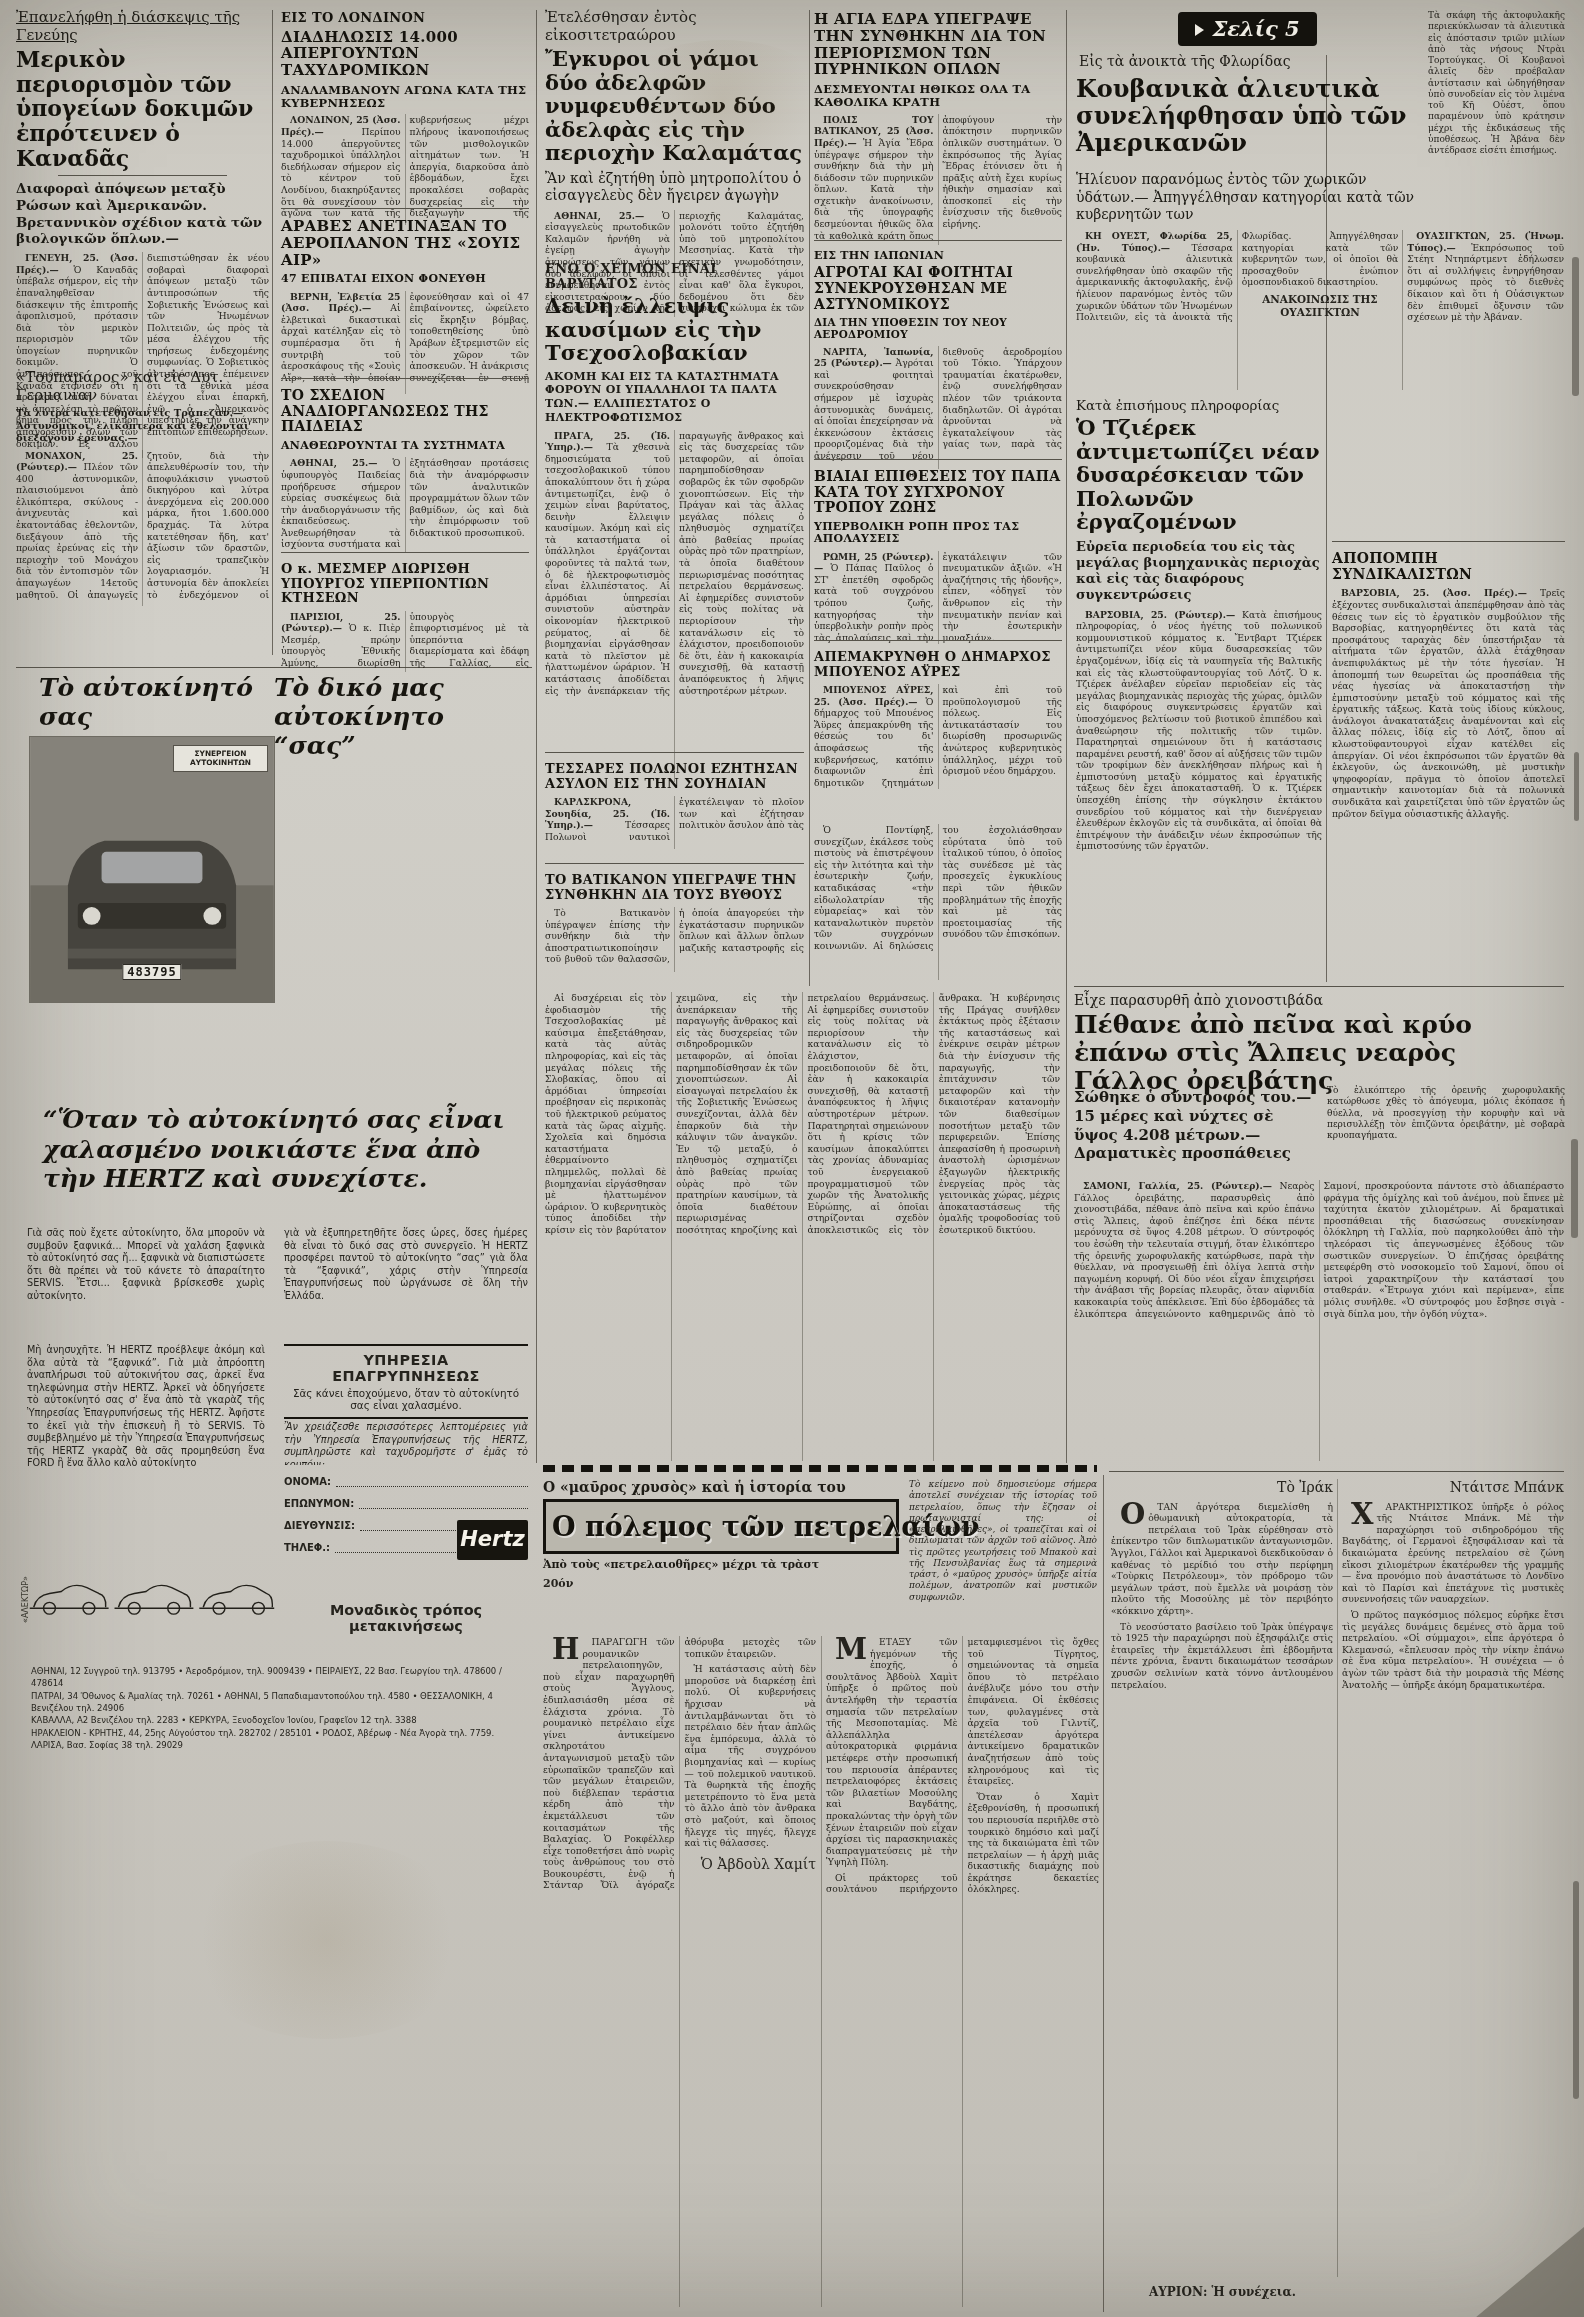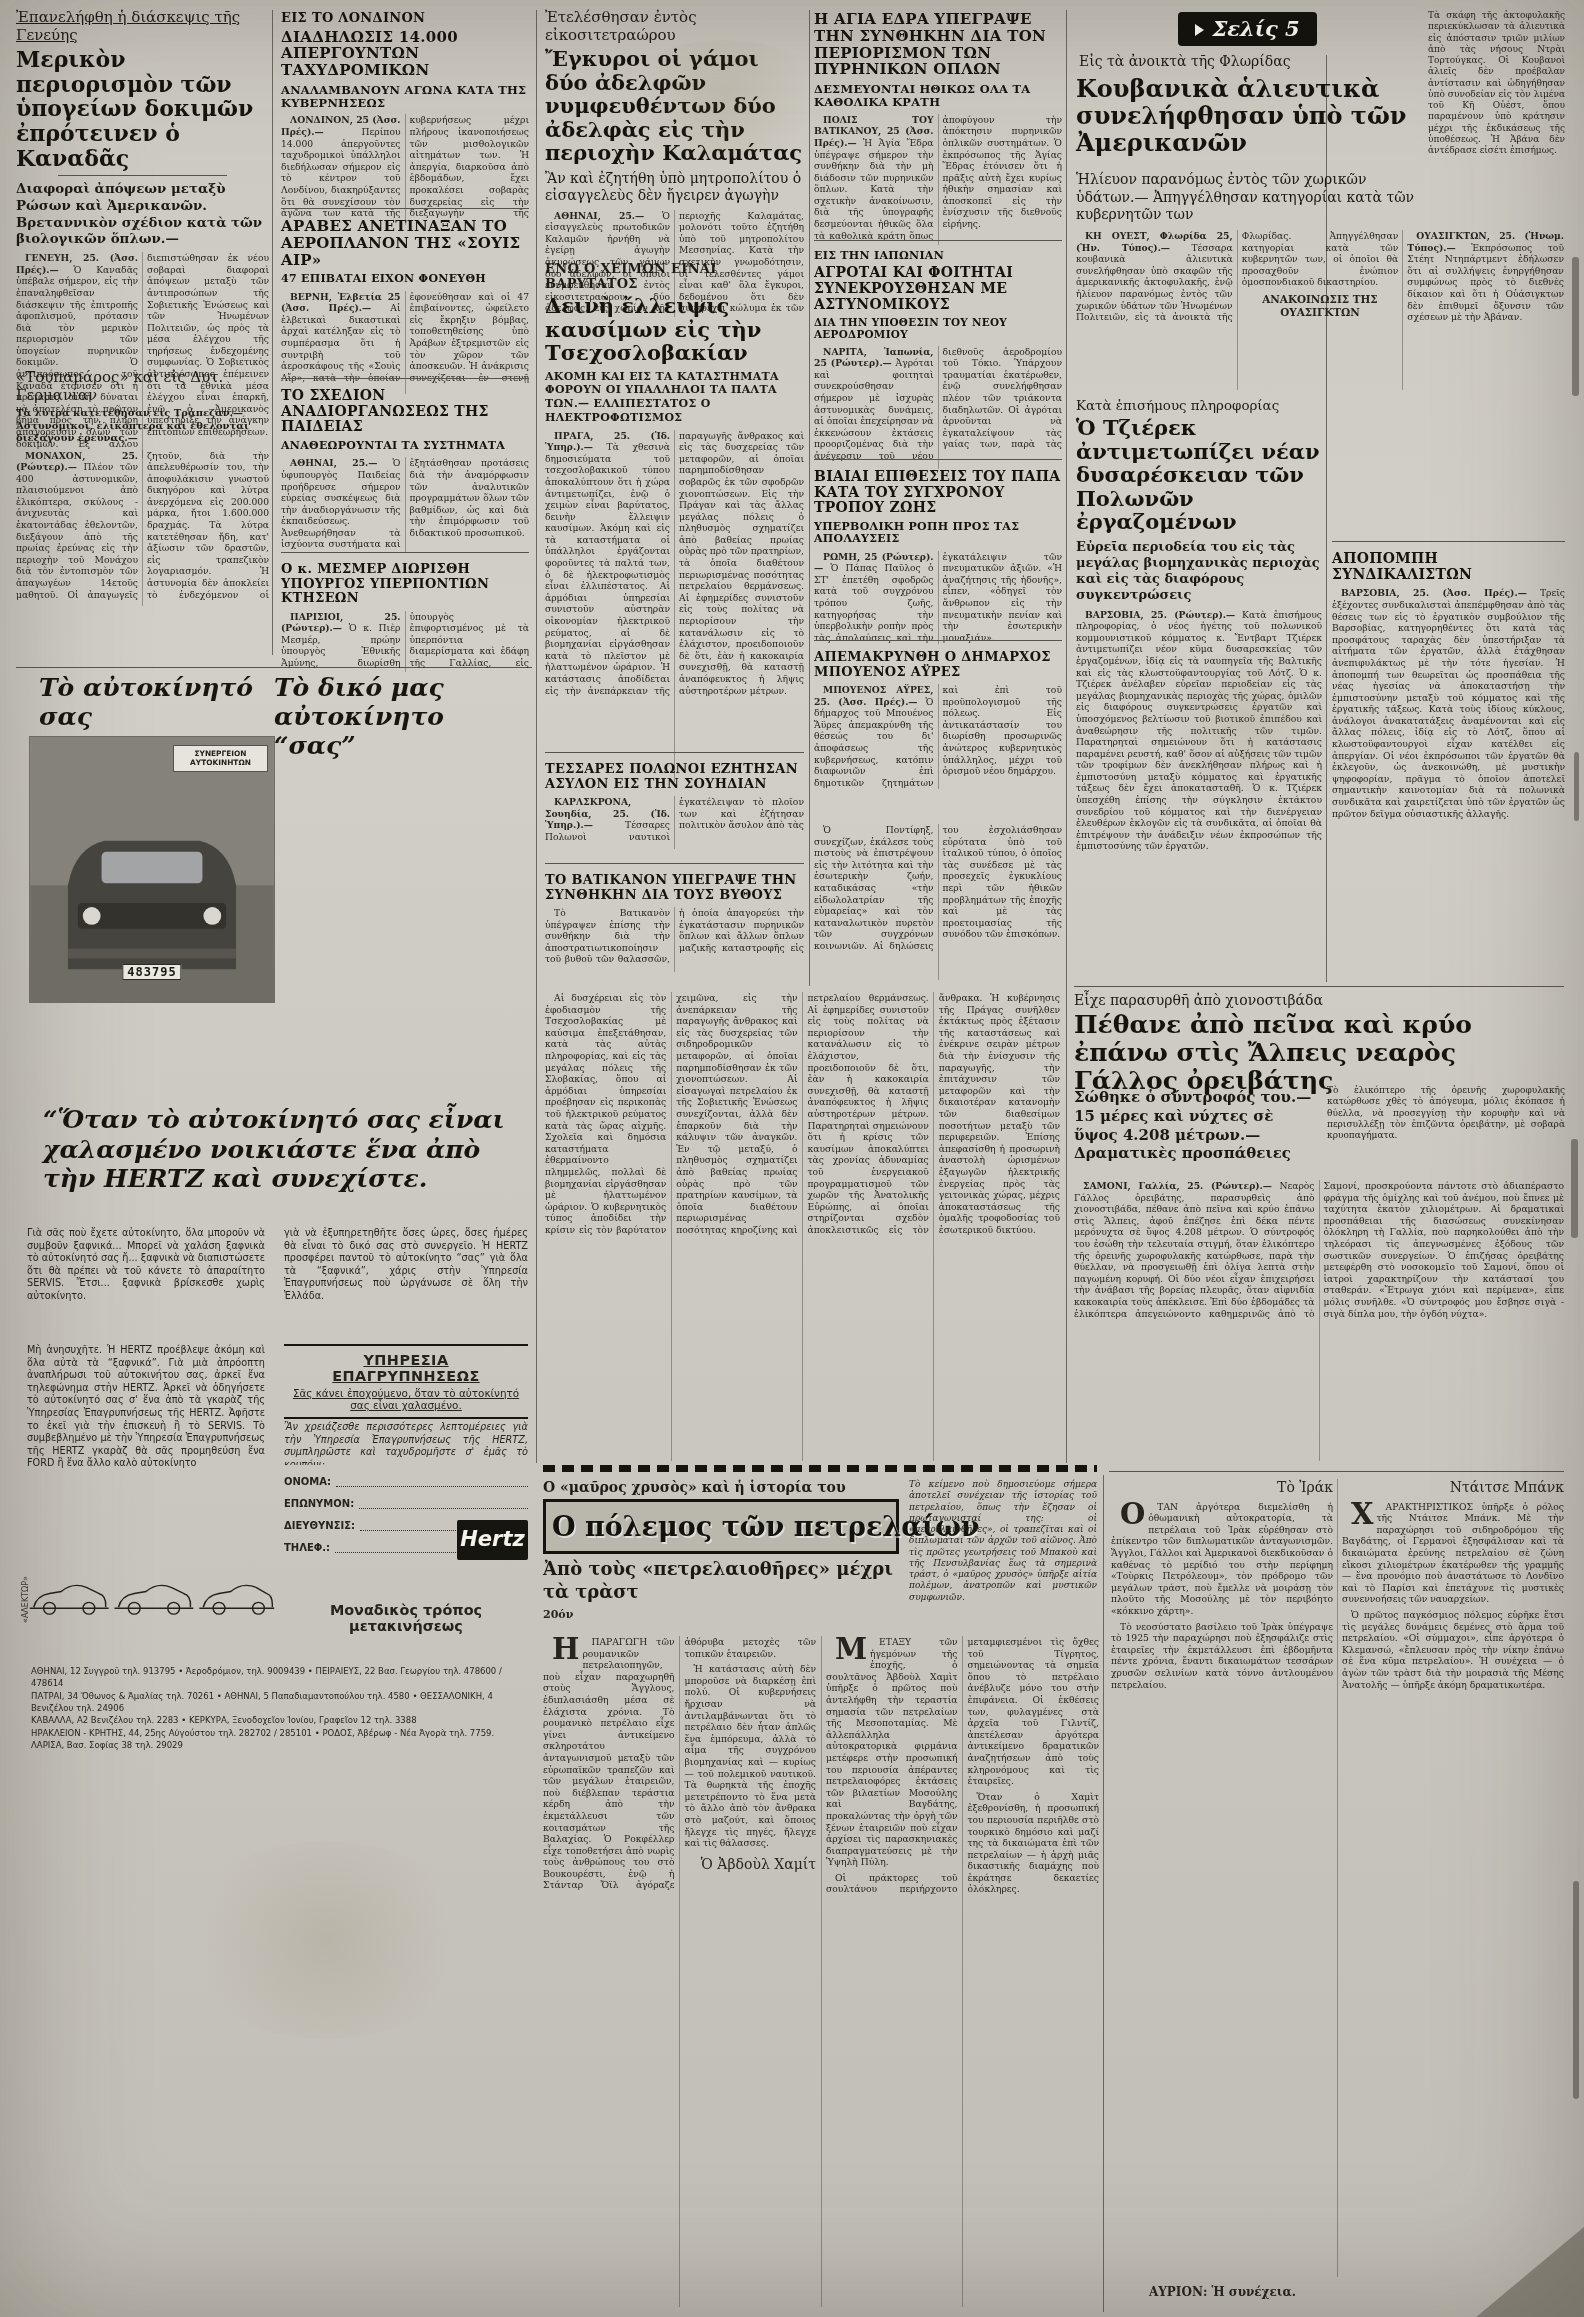--- a/index.html
+++ b/index.html
@@ -46,21 +46,21 @@
       font-family:"DejaVu Sans","Liberation Sans",sans-serif;}
   .ad-h{font:italic 700 25px "DejaVu Serif",serif;color:#17150f;}
   .photo{position:absolute;overflow:hidden;border:1px solid #6e6b62;
          background:linear-gradient(180deg,#98958c 0%,#8b887f 55%,#787569 100%);}
   .plate{position:absolute;background:#e9e7df;border:1px solid #2c2a24;color:#1b1913;
          font:700 12px "DejaVu Sans Mono","Liberation Mono",monospace;padding:0 4px;letter-spacing:1px;}
   .photo-sign{position:absolute;background:#e6e4dc;border:1px solid #55524a;color:#24221c;
          font:700 7.4px "DejaVu Sans",sans-serif;text-align:center;padding:3px 4px;line-height:1.25;}
   .ad-slogan{font:italic 700 25px "DejaVu Serif",serif;line-height:1.18;color:#16140e;}
   .ad-body{font-size:9.7px;line-height:1.3;text-align:justify;color:#26241e;overflow:hidden;}
-  .svc{border-top:2px solid #17150f;border-bottom:2px solid #17150f;padding:6px 4px;text-align:center;text-decoration:underline;}
+  .svc{border-top:2px solid #17150f;border-bottom:2px solid #17150f;padding:6px 4px;text-align:center;}
   .svc-t{font-weight:700;font-size:14.4px;letter-spacing:0.5px;}
   .svc-x{font-size:10.4px;margin-top:3px;}
   .cfield{display:flex;align-items:flex-end;margin:9px 0;font-size:10px;font-weight:700;}
   .fline{flex:1;border-bottom:1.5px dotted #33312a;margin-left:5px;height:12px;}
   .hertz-logo{position:absolute;background:#17150f;color:#f5f2e9;text-align:center;
          font:italic 700 21px "DejaVu Sans",sans-serif;line-height:38px;border-radius:2px;}
   .ad-tag{font-weight:700;font-size:14.4px;text-align:center;}
   .ad-addr{font-size:8.5px;line-height:1.45;color:#26241e;}
   .agency{position:absolute;transform:rotate(-90deg);transform-origin:left top;
           font-size:8px;color:#3a382f;}
@@ -264,21 +264,21 @@
   </section>
   <section class="art" style="left:1074px;top:1180px;width:490px">
     <div class="body cols2" style="height:281px">
       <p><b class="dl">ΣΑΜΟΝΙ, Γαλλία, 25. (Ρώυτερ).—</b> <span>Νεαρὸς Γάλλος ὀρειβάτης, παρασυρθεὶς ἀπὸ χιονοστιβάδα, πέθανε ἀπὸ πεῖνα καὶ κρύο ἐπάνω στὶς Ἄλπεις, ἀφοῦ ἐπέζησε ἐπὶ δέκα πέντε μερόνυχτα σὲ ὕψος 4.208 μέτρων. Ὁ σύντροφός του ἐσώθη τὴν τελευταία στιγμή, ὅταν ἑλικόπτερο τῆς ὀρεινῆς χωροφυλακῆς κατώρθωσε, παρὰ τὴν θύελλαν, νὰ προσγειωθῇ ἐπὶ ὀλίγα λεπτὰ στὴν παγωμένη κορυφή. Οἱ δύο νέοι εἶχαν ἐπιχειρήσει τὴν ἀνάβασι τῆς βορείας πλευρᾶς, ὅταν αἰφνιδία κακοκαιρία τοὺς ἀπέκλεισε. Ἐπὶ δύο ἑβδομάδες τὰ ἑλικόπτερα ἀπεγειώνοντο καθημερινῶς ἀπὸ τὸ Σαμονί, προσκρούοντα πάντοτε στὸ ἀδιαπέραστο φράγμα τῆς ὁμίχλης καὶ τοῦ ἀνέμου, ποὺ ἔπνεε μὲ ταχύτητα ἑκατὸν χιλιομέτρων. Αἱ δραματικαὶ προσπάθειαι τῆς διασώσεως συνεκίνησαν ὁλόκληρη τὴ Γαλλία, ποὺ παρηκολούθει ἀπὸ τὴν τηλεόρασι τὶς ἀπεγνωσμένες ἐξόδους τῶν σωστικῶν συνεργείων. Ὁ ἐπιζήσας ὀρειβάτης μετεφέρθη στὸ νοσοκομεῖο τοῦ Σαμονί, ὅπου οἱ ἰατροὶ χαρακτηρίζουν τὴν κατάστασί του σταθεράν. «Ἔτρωγα χιόνι καὶ περίμενα», εἶπε μόλις συνῆλθε. «Ὁ σύντροφός μου ἔσβησε σιγὰ - σιγὰ δίπλα μου, τὴν ὀγδόη νύχτα».</span></p>
     </div>
   </section>
 
   <section class="art" style="left:543px;top:1479px;width:356px">
     <div class="kick center" style="font-size:14px;font-weight:700">Ο «μαῦρος χρυσὸς» καὶ ἡ ἱστορία του</div>
     <div class="oil-box">Ο πόλεμος τῶν πετρελαίων</div>
-    <div class="deck center" style="font-size:18px">Ἀπὸ τοὺς «πετρελαιοθῆρες» μέχρι τὰ τρὰστ</div>
+    <div class="deck center" style="font-size:11px">Ἀπὸ τοὺς «πετρελαιοθῆρες» μέχρι τὰ τρὰστ</div>
     <div class="center" style="font-size:11px;font-weight:700">20όν</div>
   </section>
   <section class="art" style="left:909px;top:1479px;width:188px">
     <div class="body-sm" style="height:147px;font-style:italic">Τὸ κείμενο ποὺ δημοσιεύομε σήμερα ἀποτελεῖ συνέχειαν τῆς ἱστορίας τοῦ πετρελαίου, ὅπως τὴν ἔζησαν οἱ πρωταγωνισταί της: οἱ «πετρελαιοθῆρες», οἱ τραπεζῖται καὶ οἱ διπλωμάται τῶν ἀρχῶν τοῦ αἰῶνος. Ἀπὸ τὶς πρῶτες γεωτρήσεις τοῦ Μπακοὺ καὶ τῆς Πενσυλβανίας ἕως τὰ σημερινὰ τράστ, ὁ «μαῦρος χρυσὸς» ὑπῆρξε αἰτία πολέμων, ἀνατροπῶν καὶ μυστικῶν συμφωνιῶν.</div>
   </section>
   <section class="art" style="left:543px;top:1636px;width:556px">
     <div class="body cols4" style="height:671px">
       <p class="dc"><span>Η ΠΑΡΑΓΩΓΗ τῶν ρουμανικῶν πετρελαιοπηγῶν, ποὺ εἶχαν παραχωρηθῆ στοὺς Ἄγγλους, ἐδιπλασιάσθη μέσα σὲ ἐλάχιστα χρόνια. Τὸ ρουμανικὸ πετρέλαιο εἶχε γίνει ἀντικείμενο σκληροτάτου ἀνταγωνισμοῦ μεταξὺ τῶν εὐρωπαϊκῶν τραπεζῶν καὶ τῶν μεγάλων ἑταιρειῶν, ποὺ διέβλεπαν τεράστια κέρδη ἀπὸ τὴν ἐκμετάλλευσι τῶν κοιτασμάτων τῆς Βαλαχίας. Ὁ Ροκφέλλερ εἶχε τοποθετήσει ἀπὸ νωρὶς τοὺς ἀνθρώπους του στὸ Βουκουρέστι, ἐνῷ ἡ Στάνταρ Ὄϊλ ἀγόραζε ἀθόρυβα μετοχὲς τῶν τοπικῶν ἑταιρειῶν.</span></p>
       <p><span>Ἡ κατάστασις αὐτὴ δὲν μποροῦσε νὰ διαρκέσῃ ἐπὶ πολύ. Οἱ κυβερνήσεις ἤρχισαν νὰ ἀντιλαμβάνωνται ὅτι τὸ πετρέλαιο δὲν ἦταν ἁπλῶς ἕνα ἐμπόρευμα, ἀλλὰ τὸ αἷμα τῆς συγχρόνου βιομηχανίας καὶ — κυρίως — τοῦ πολεμικοῦ ναυτικοῦ. Τὰ θωρηκτὰ τῆς ἐποχῆς μετετρέποντο τὸ ἕνα μετὰ τὸ ἄλλο ἀπὸ τὸν ἄνθρακα στὸ μαζούτ, καὶ ὅποιος ἤλεγχε τὶς πηγές, ἤλεγχε καὶ τὶς θάλασσες.</span></p>
       <div class="ohead">Ὁ Ἀβδοὺλ Χαμίτ</div>

